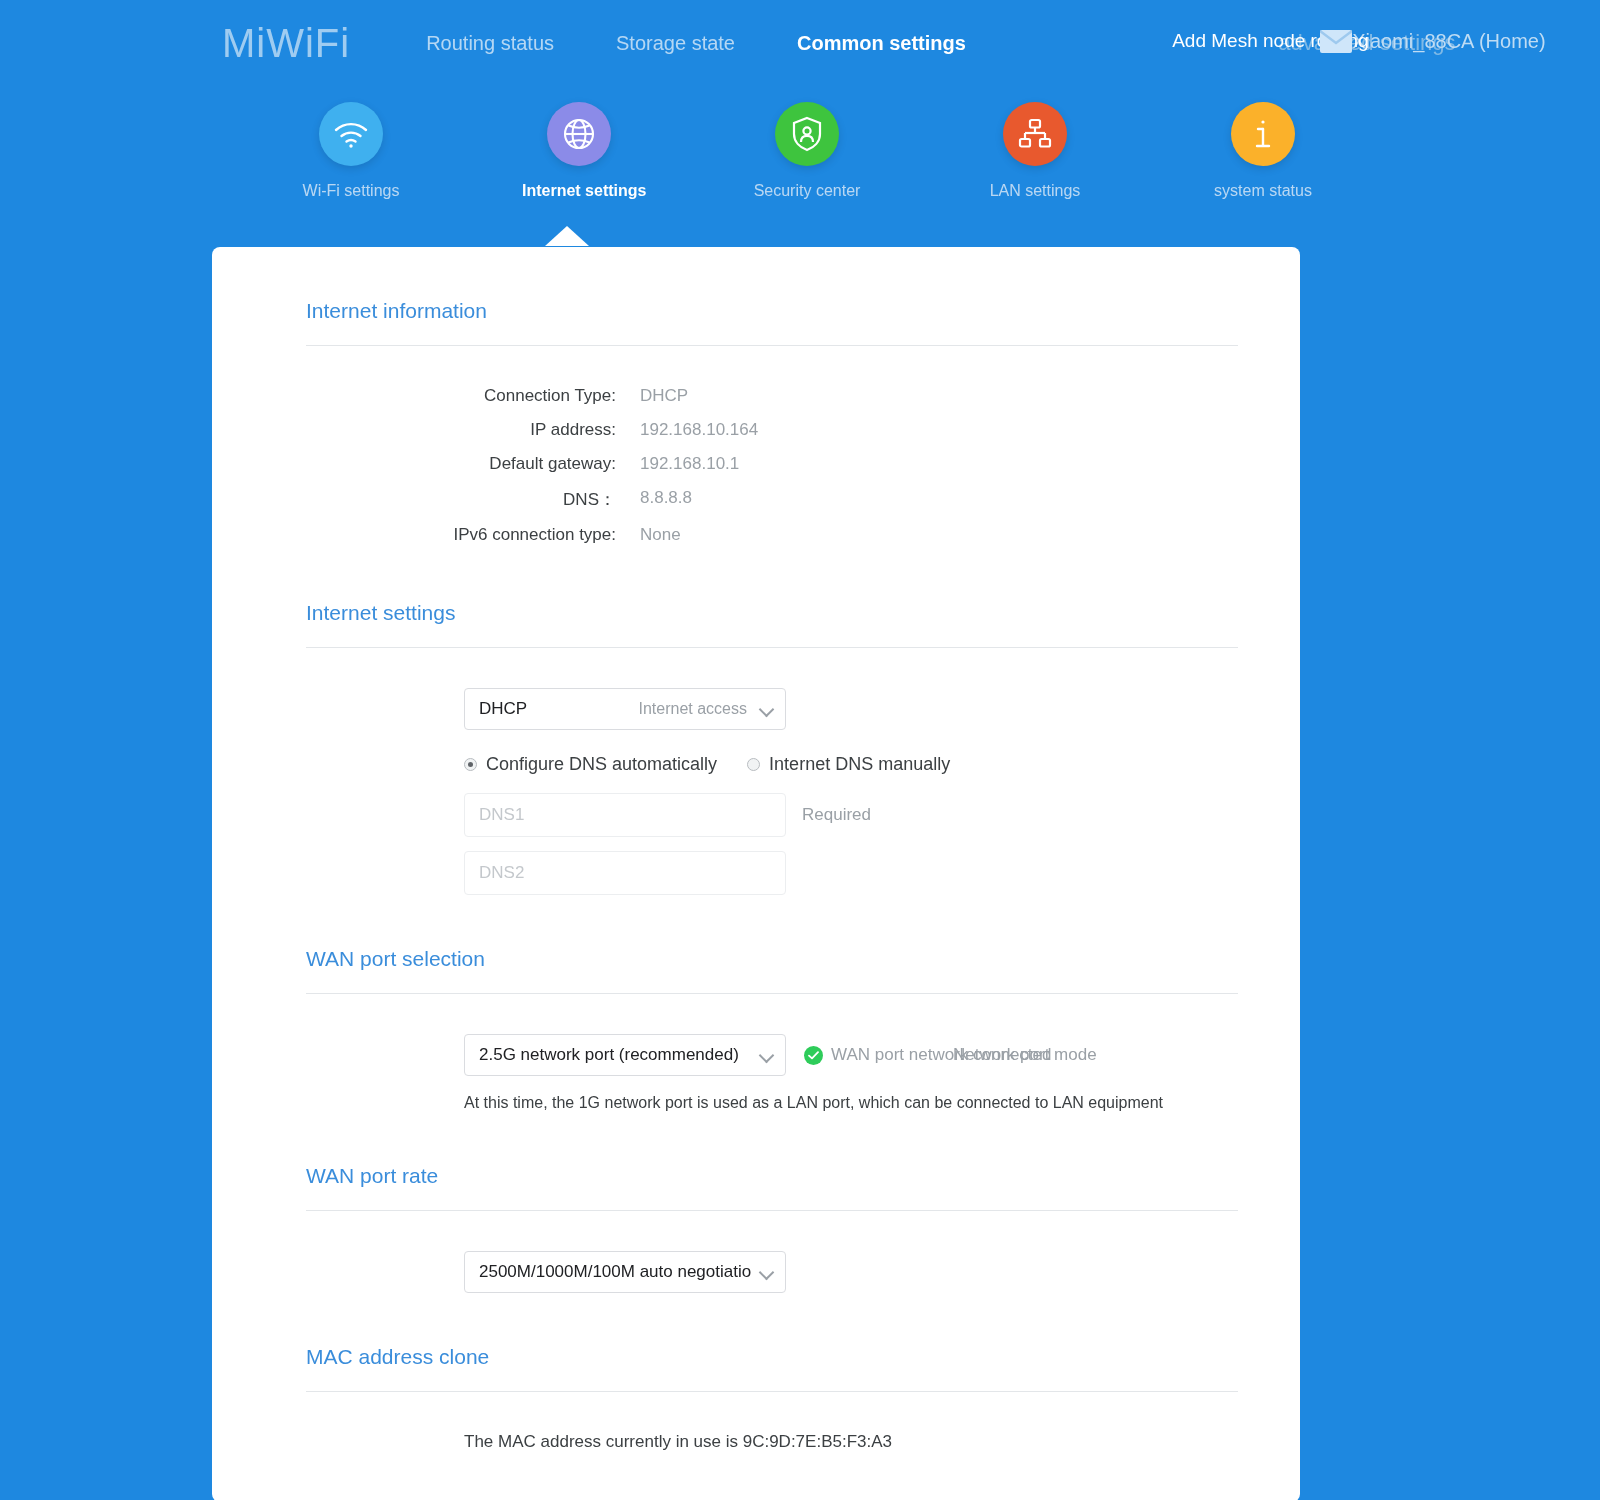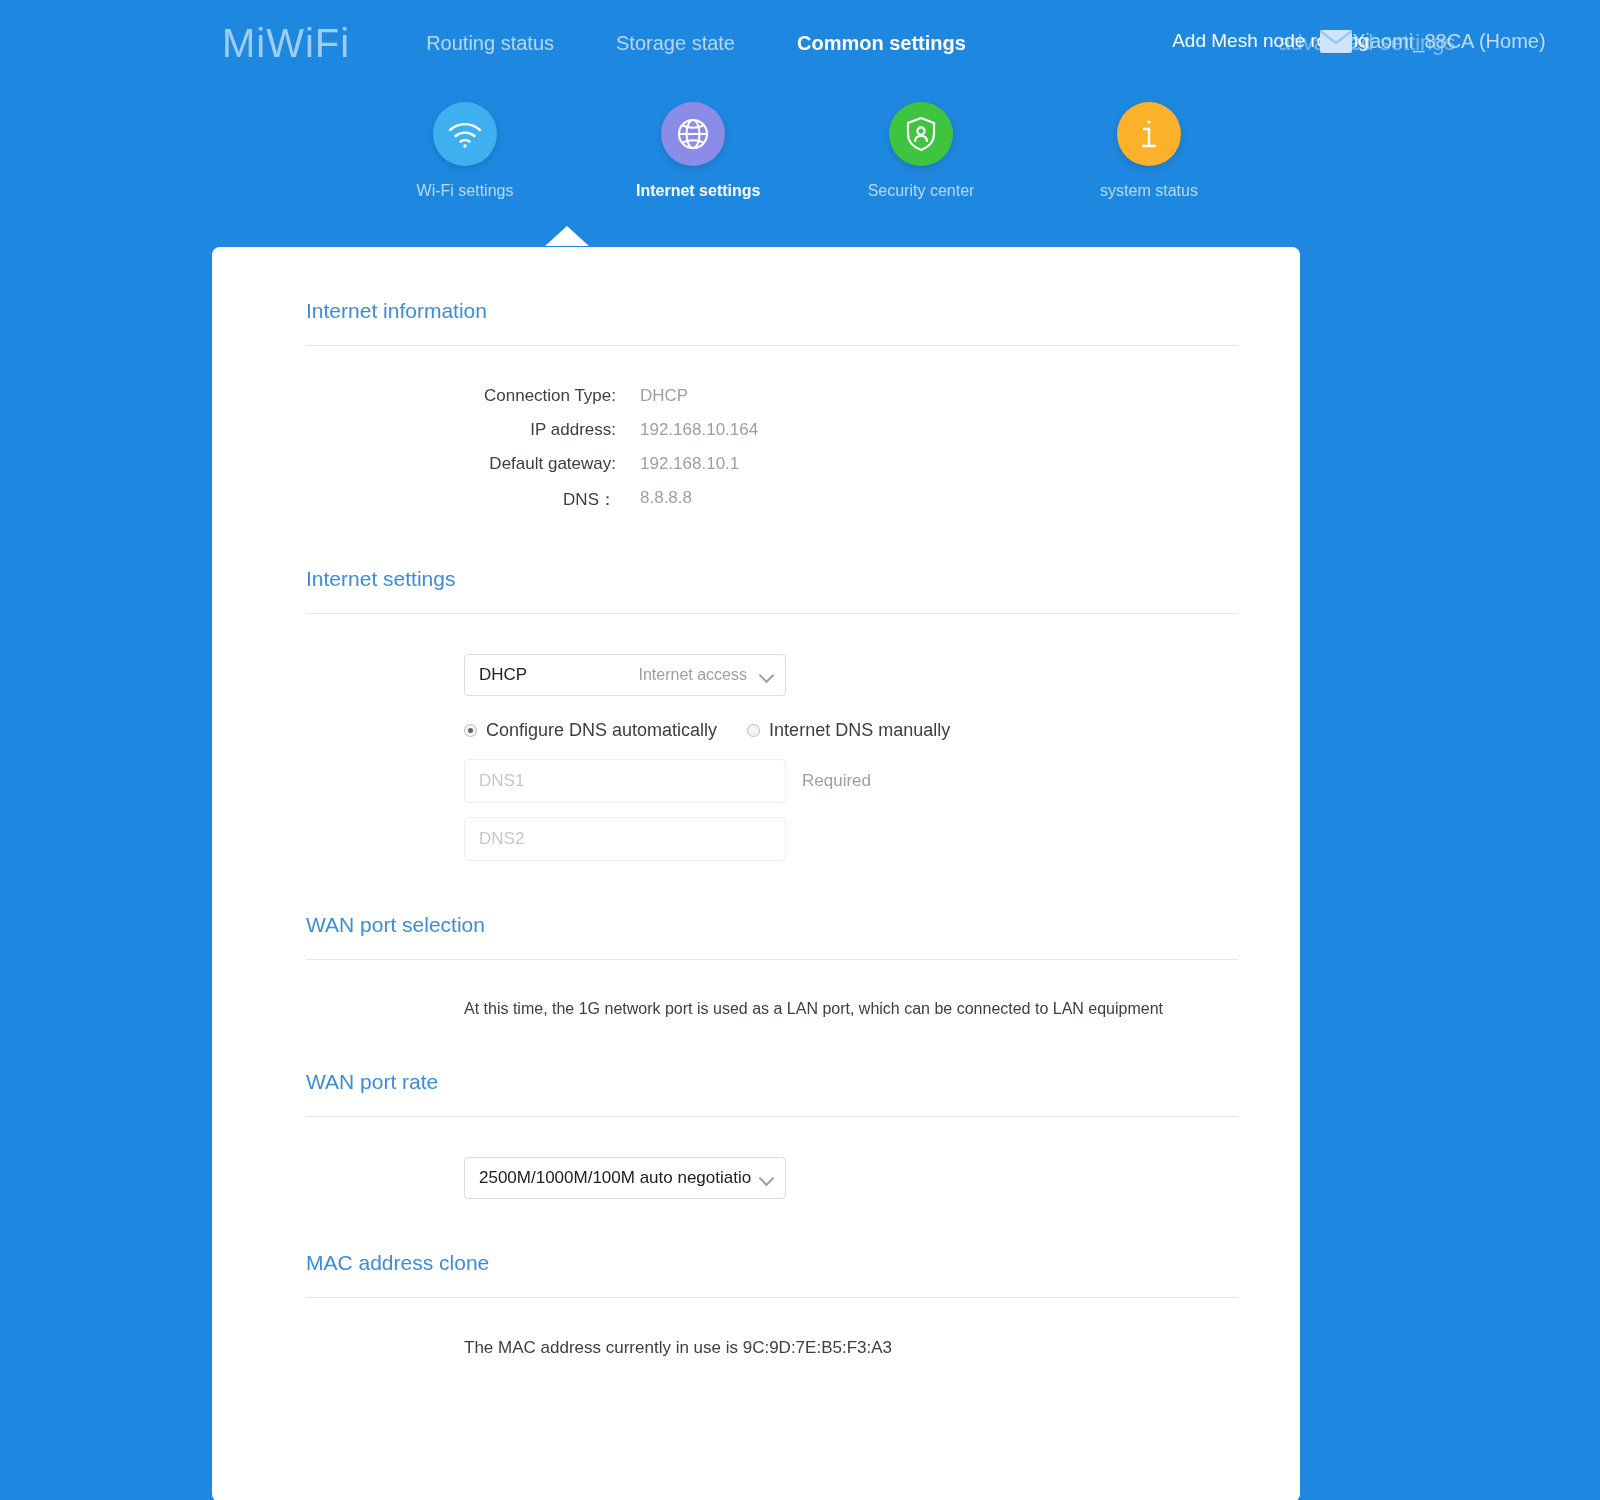--- a/index.html
+++ b/index.html
@@ -240,20 +240,34 @@
       <div class="tab-circle" style="background:#3ec43e">
         <svg width="32" height="36" viewBox="0 0 32 36" fill="none" stroke="#fff" stroke-width="2.2">
           <path d="M16 2 L29 7 V18 C29 26 23 31.5 16 34 C9 31.5 3 26 3 18 V7 Z"></path>
           <circle cx="16" cy="15" r="3.6"></circle>
           <path d="M10 26 C10 21.5 13 19.8 16 19.8 C19 19.8 22 21.5 22 26"></path>
         </svg>
       </div>
       <div class="tab-label">Security center</div>
     </div>
 
+    <div class="tab">
+      <div class="tab-circle" style="background:#e8592e">
+        <svg width="34" height="32" viewBox="0 0 34 32" fill="none" stroke="#fff" stroke-width="2.2">
+          <rect x="12" y="2" width="10" height="7.5" rx="1.6"></rect>
+          <rect x="2" y="21" width="10" height="7.5" rx="1.6"></rect>
+          <rect x="22" y="21" width="10" height="7.5" rx="1.6"></rect>
+          <line x1="17" y1="9.5" x2="17" y2="15"></line>
+          <line x1="7" y1="15" x2="27" y2="15"></line>
+          <line x1="7" y1="15" x2="7" y2="21"></line>
+          <line x1="27" y1="15" x2="27" y2="21"></line>
+        </svg>
+      </div>
+      <div class="tab-label">LAN settings</div>
+    </div>
 
     <div class="tab">
       <div class="tab-circle" style="background:#fbb12a">
         <svg width="24" height="34" viewBox="0 0 24 34" fill="none" stroke="#fff" stroke-width="2.4" stroke-linecap="round">
           <circle cx="12" cy="5" r="1.6" fill="#fff" stroke="none"></circle>
           <line x1="12" y1="12" x2="12" y2="28"></line>
           <line x1="7" y1="12" x2="12" y2="12"></line>
           <line x1="6" y1="29" x2="18" y2="29"></line>
         </svg>
       </div>
@@ -279,20 +293,24 @@
             <div class="info-label">IP address:</div>
             <div class="info-value">192.168.10.164</div>
           </div>
           <div class="info-row">
             <div class="info-label">Default gateway:</div>
             <div class="info-value">192.168.10.1</div>
           </div>
           <div class="info-row">
             <div class="info-label">DNS：</div>
             <div class="info-value">8.8.8.8</div>
+          </div>
+          <div class="info-row">
+            <div class="info-label">IPv6 connection type:</div>
+            <div class="info-value">None</div>
           </div>
         </div>
       </div>
 
       <div class="section">
         <div class="section-title">Internet settings</div>
         <div class="divider"></div>
 
         <div class="ctrl-indent" style="margin-bottom:52px;">
           <div class="select-box">
@@ -320,20 +338,35 @@
             <div class="text-input">DNS2</div>
           </div>
         </div>
       </div>
 
       <div class="section">
         <div class="section-title">WAN port selection</div>
         <div class="divider"></div>
 
         <div class="ctrl-indent" style="margin-bottom:52px;">
+          <div class="wan-row">
+            <div class="select-box wan-select">
+              <span class="select-value">2.5G network port (recommended)</span>
+              <span class="select-chev"></span>
+            </div>
+            <div class="status-wrap">
+              <span class="status-check">
+                <svg width="11" height="9" viewBox="0 0 11 9">
+                    <path d="M1 4.6 L4 7.4 L10 1.2" fill="none" stroke="#fff" stroke-width="1.8" stroke-linecap="round" stroke-linejoin="round"></path>
+                  </svg>
+              </span>
+              <span class="st st-a">WAN port network connected</span>
+              <span class="st st-b">Network port mode</span>
+            </div>
+          </div>
           <div class="helper-text">At this time, the 1G network port is used as a LAN port, which can be connected to LAN equipment</div>
         </div>
       </div>
 
       <div class="section">
         <div class="section-title">WAN port rate</div>
         <div class="divider"></div>
 
         <div class="ctrl-indent" style="margin-bottom:52px;">
           <div class="select-box">

